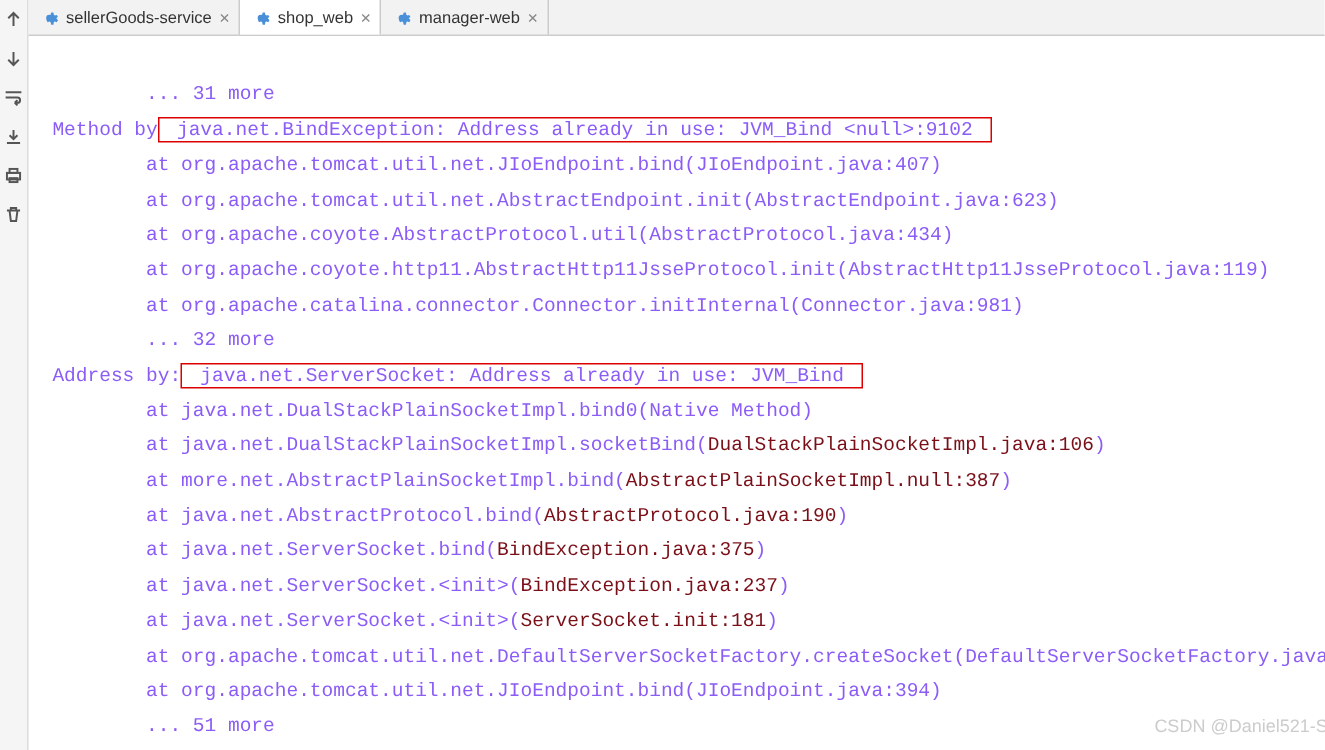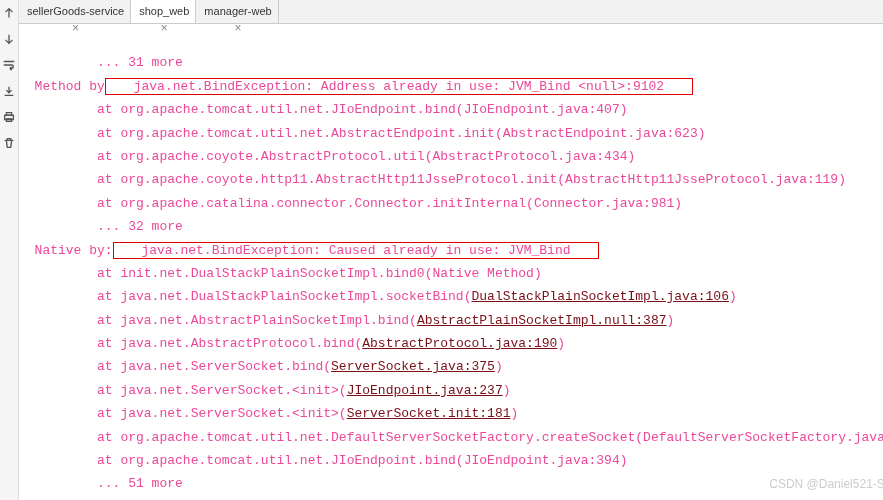--- a/index.html
+++ b/index.html
@@ -45,21 +45,20 @@
     }
     .tab {
       display: flex;
       align-items: center;
       padding: 0 6px 0 8px;
       border-right: 1px solid #ccc;
       font-size: 11px;
       color: #333;
       cursor: pointer;
       gap: 5px;
-      flex-direction: column;
     }
     .tab.active {
       background: #fff;
     }
     .tab .gear {
       width: 12px; height: 12px;
       color: #4a90d9;
     }
     .tab .close {
       color: #888;
@@ -70,25 +69,25 @@
       flex: 1;
       overflow: auto;
       padding: 4px 0;
       font-family: "Courier New", monospace;
       font-size: 13px;
       line-height: 1.8;
       white-space: pre;
       color: #333;
       position: relative;
     }
-    .err { color: #ec4899; }
-    .link { color: #7a0f18; text-decoration: underline; cursor: pointer; }
+    .err { color: #8b5cf6; }
+    .link { color: #7a0f18; cursor: pointer; }
     .boxed {
       border: 1.5px solid #d00;
-      padding: 0 20px;
+      padding: 0 4px;
       display: inline;
     }
     .watermark {
       position: absolute;
       bottom: 4px;
       right: 8px;
       color: #ccc;
       font-family: sans-serif;
       font-size: 12px;
       pointer-events: none;
@@ -159,27 +158,27 @@
 
   <div class="console">
 <span class="err">          ... 31 more</span>
 <span class="err">  Method by</span><span class="boxed err"> java.net.BindException: Address already in use: JVM_Bind &lt;null&gt;:9102 </span>
 <span class="err">          at org.apache.tomcat.util.net.JIoEndpoint.bind(JIoEndpoint.java:407)</span>
 <span class="err">          at org.apache.tomcat.util.net.AbstractEndpoint.init(AbstractEndpoint.java:623)</span>
 <span class="err">          at org.apache.coyote.AbstractProtocol.util(AbstractProtocol.java:434)</span>
 <span class="err">          at org.apache.coyote.http11.AbstractHttp11JsseProtocol.init(AbstractHttp11JsseProtocol.java:119)</span>
 <span class="err">          at org.apache.catalina.connector.Connector.initInternal(Connector.java:981)</span>
 <span class="err">          ... 32 more</span>
-<span class="err">  Native by:</span><span class="boxed err"> java.net.BindException: Caused already in use: JVM_Bind </span>
-<span class="err">          at init.net.DualStackPlainSocketImpl.bind0(Native Method)</span>
+<span class="err">  Address by:</span><span class="boxed err"> java.net.ServerSocket: Address already in use: JVM_Bind </span>
+<span class="err">          at java.net.DualStackPlainSocketImpl.bind0(Native Method)</span>
 <span class="err">          at java.net.DualStackPlainSocketImpl.socketBind(</span><span class="link">DualStackPlainSocketImpl.java:106</span><span class="err">)</span>
-<span class="err">          at java.net.AbstractPlainSocketImpl.bind(</span><span class="link">AbstractPlainSocketImpl.null:387</span><span class="err">)</span>
+<span class="err">          at more.net.AbstractPlainSocketImpl.bind(</span><span class="link">AbstractPlainSocketImpl.null:387</span><span class="err">)</span>
 <span class="err">          at java.net.AbstractProtocol.bind(</span><span class="link">AbstractProtocol.java:190</span><span class="err">)</span>
-<span class="err">          at java.net.ServerSocket.bind(</span><span class="link">ServerSocket.java:375</span><span class="err">)</span>
-<span class="err">          at java.net.ServerSocket.&lt;init&gt;(</span><span class="link">JIoEndpoint.java:237</span><span class="err">)</span>
+<span class="err">          at java.net.ServerSocket.bind(</span><span class="link">BindException.java:375</span><span class="err">)</span>
+<span class="err">          at java.net.ServerSocket.&lt;init&gt;(</span><span class="link">BindException.java:237</span><span class="err">)</span>
 <span class="err">          at java.net.ServerSocket.&lt;init&gt;(</span><span class="link">ServerSocket.init:181</span><span class="err">)</span>
 <span class="err">          at org.apache.tomcat.util.net.DefaultServerSocketFactory.createSocket(DefaultServerSocketFactory.java:49)</span>
 <span class="err">          at org.apache.tomcat.util.net.JIoEndpoint.bind(JIoEndpoint.java:394)</span>
 <span class="err">          ... 51 more</span>
 
 
 
     <div class="watermark">CSDN @Daniel521-Spark</div>
   </div>
 </div>

